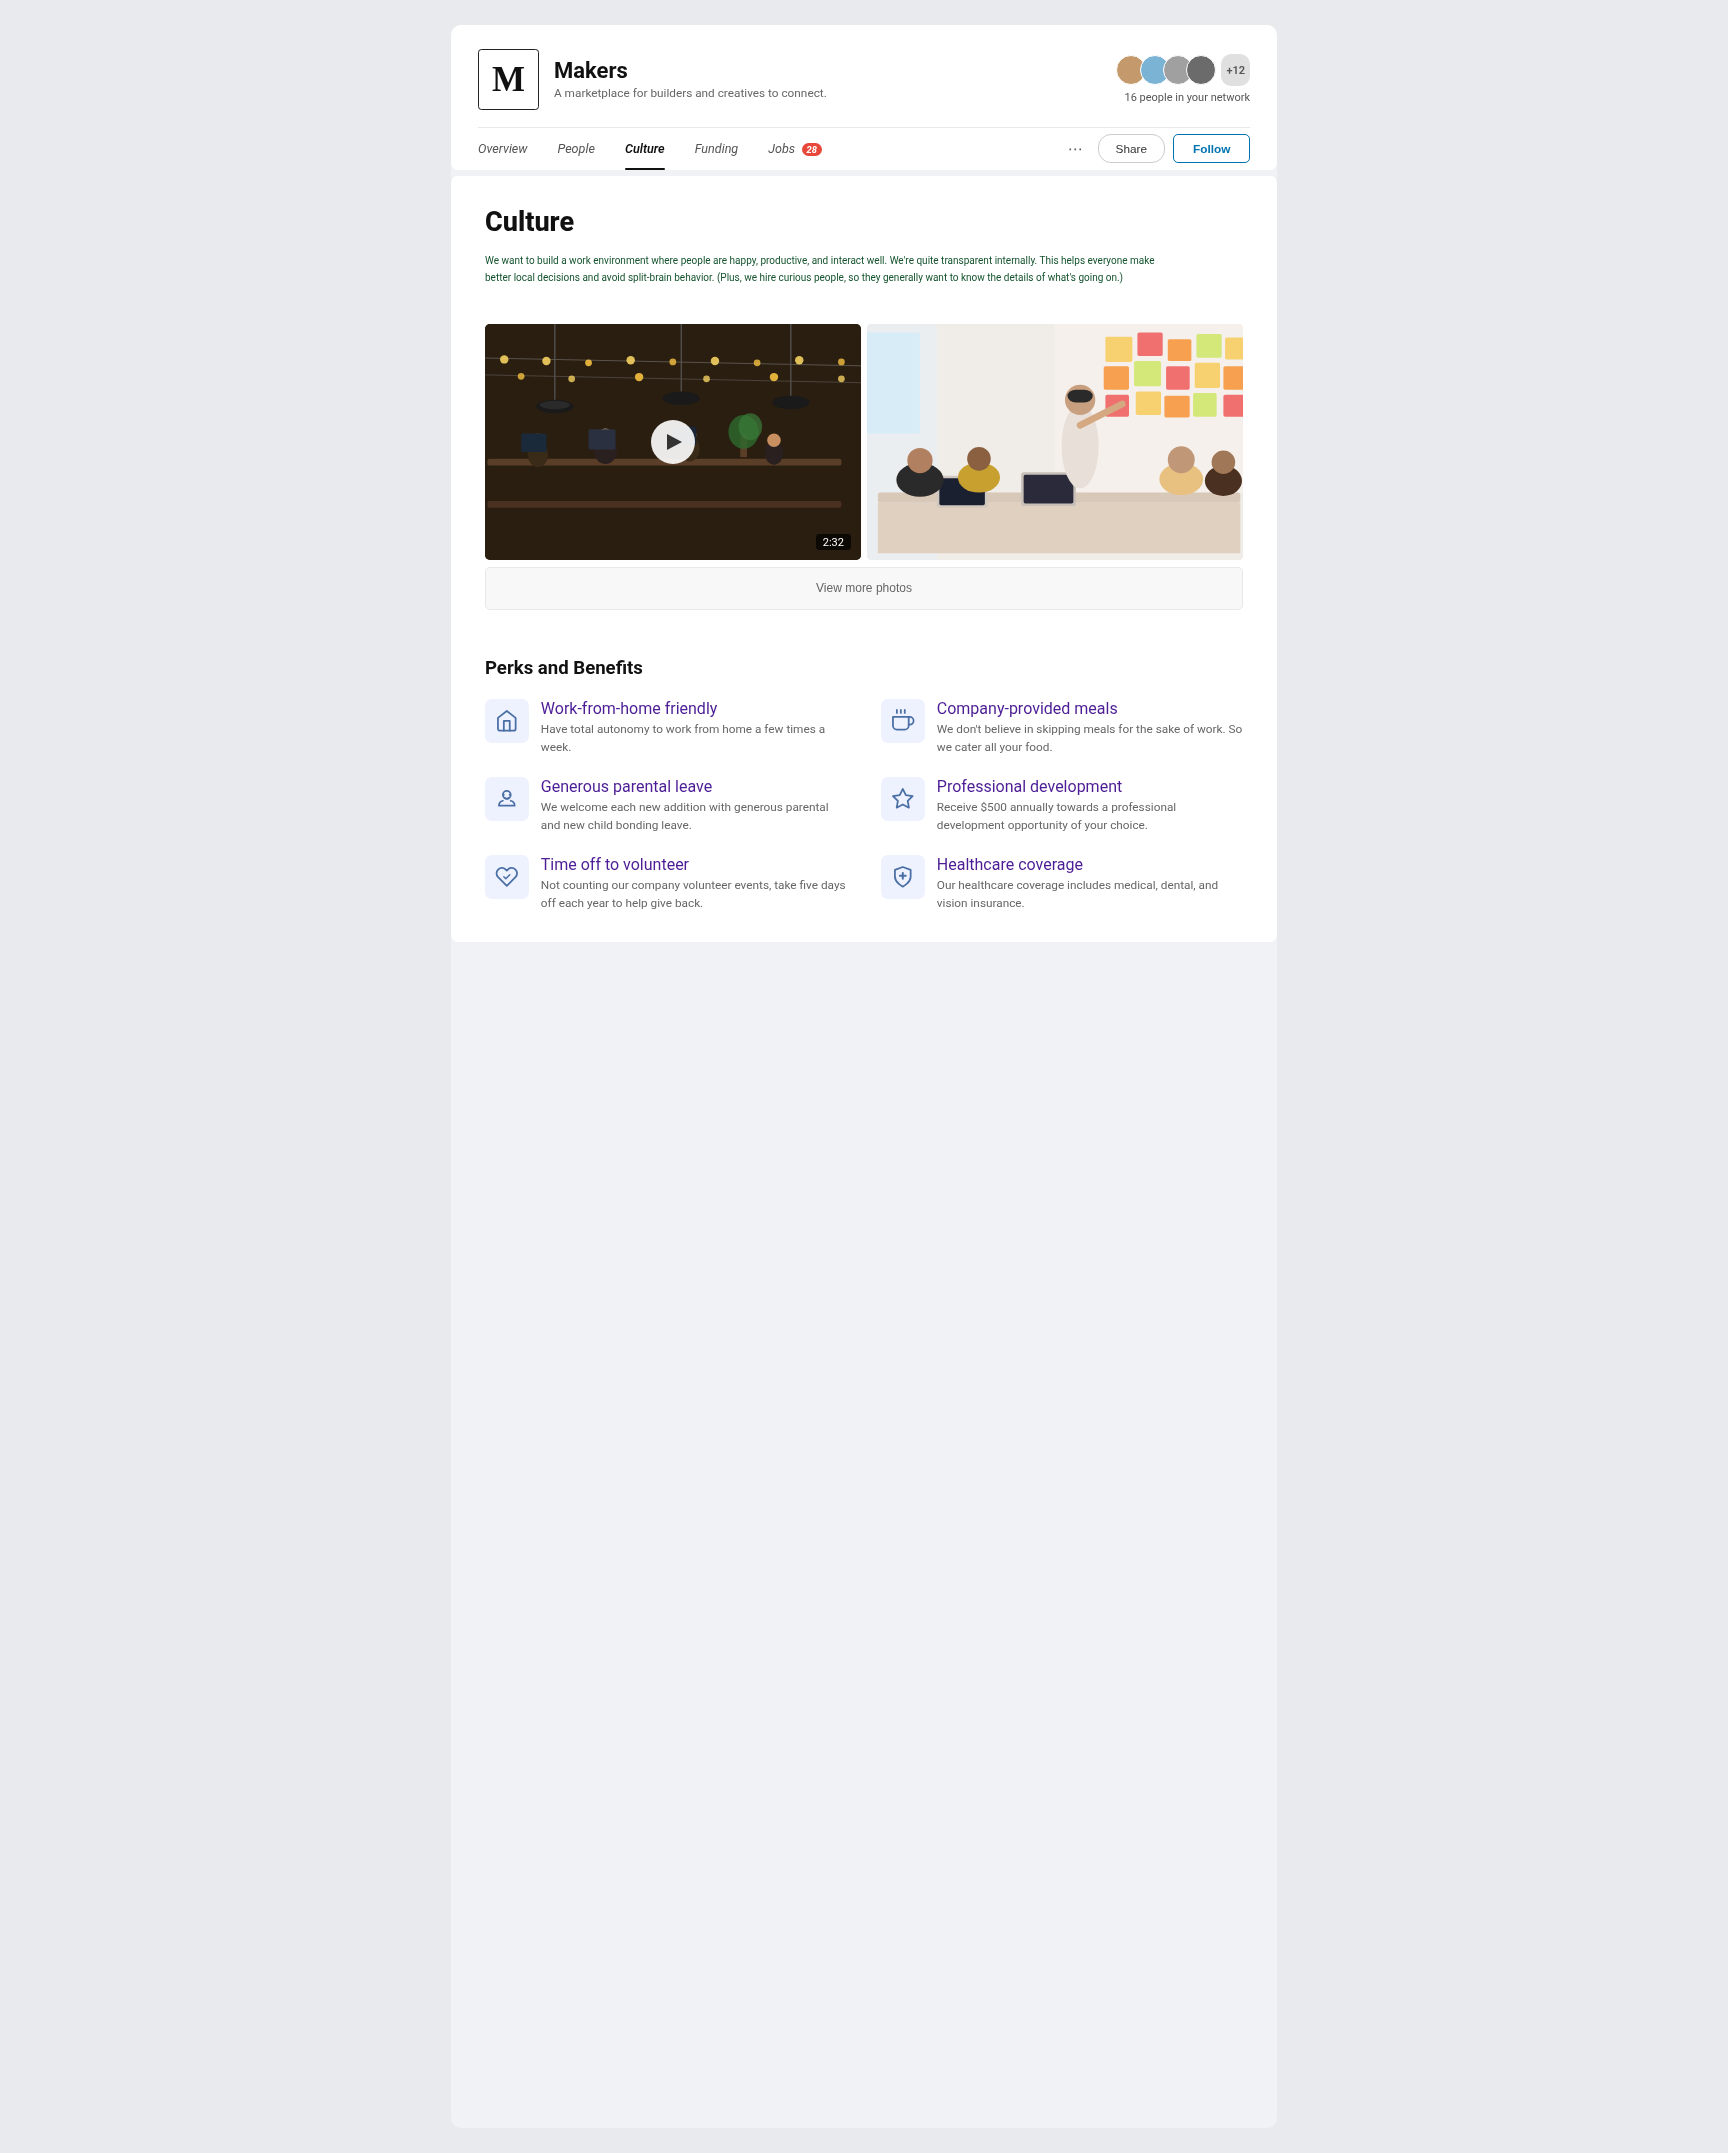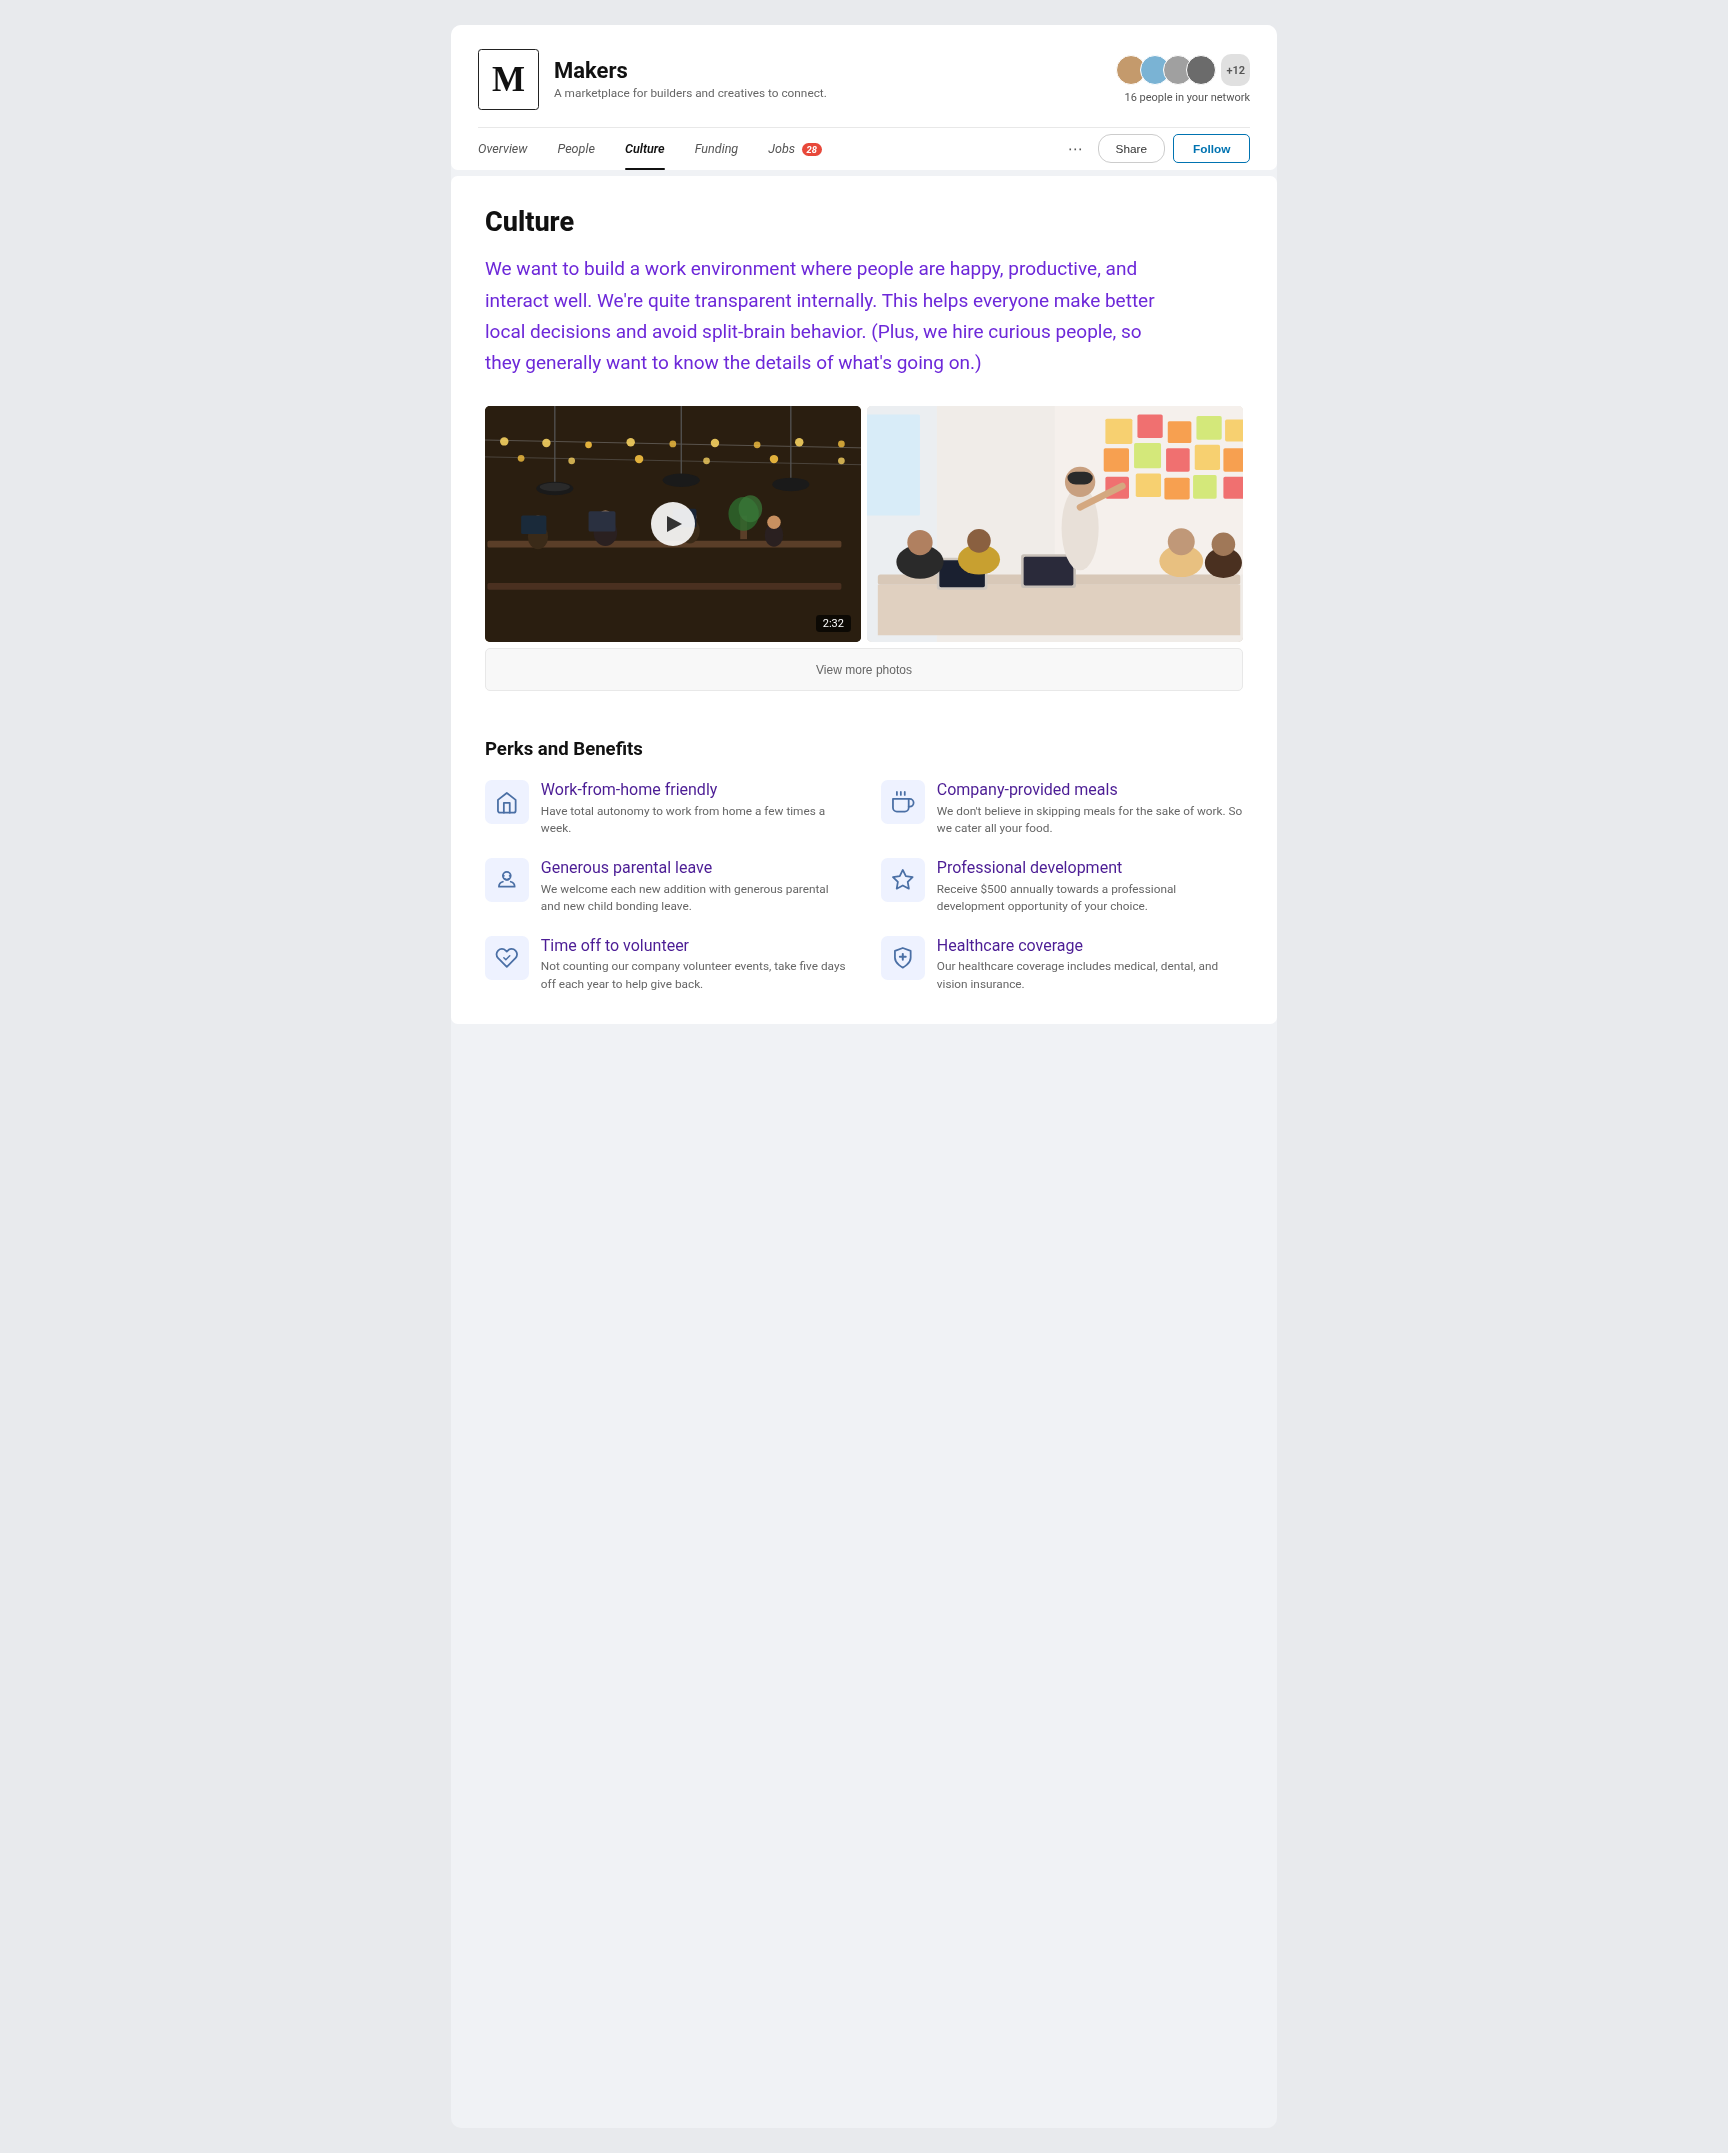--- a/index.html
+++ b/index.html
@@ -198,25 +198,25 @@
       padding: 30px 34px;
       margin: 0 0 6.7px 0;
     }
     .culture-title {
       font-size: 27px;
       font-weight: 800;
       color: #111;
       margin-bottom: 15px;
     }
     .culture-desc {
-      font-size: 19px;
-      color: #6d28d9;
+      font-size: 10px;
+      color: #14532d;
       line-height: 1.65;
       max-width: 692px;
-      margin-bottom: 27px;
+      margin-bottom: 38px;
     }
     
     .photo-grid {
       display: grid;
       grid-template-columns: 1fr 1fr;
       gap: 6.7px;
       margin-bottom: 6.7px;
     }
     .photo-placeholder {
       height: 236px;

